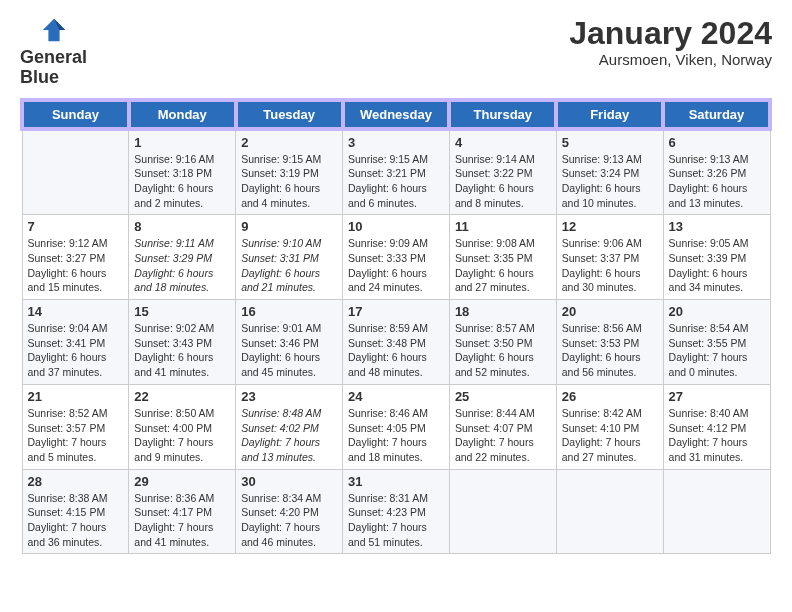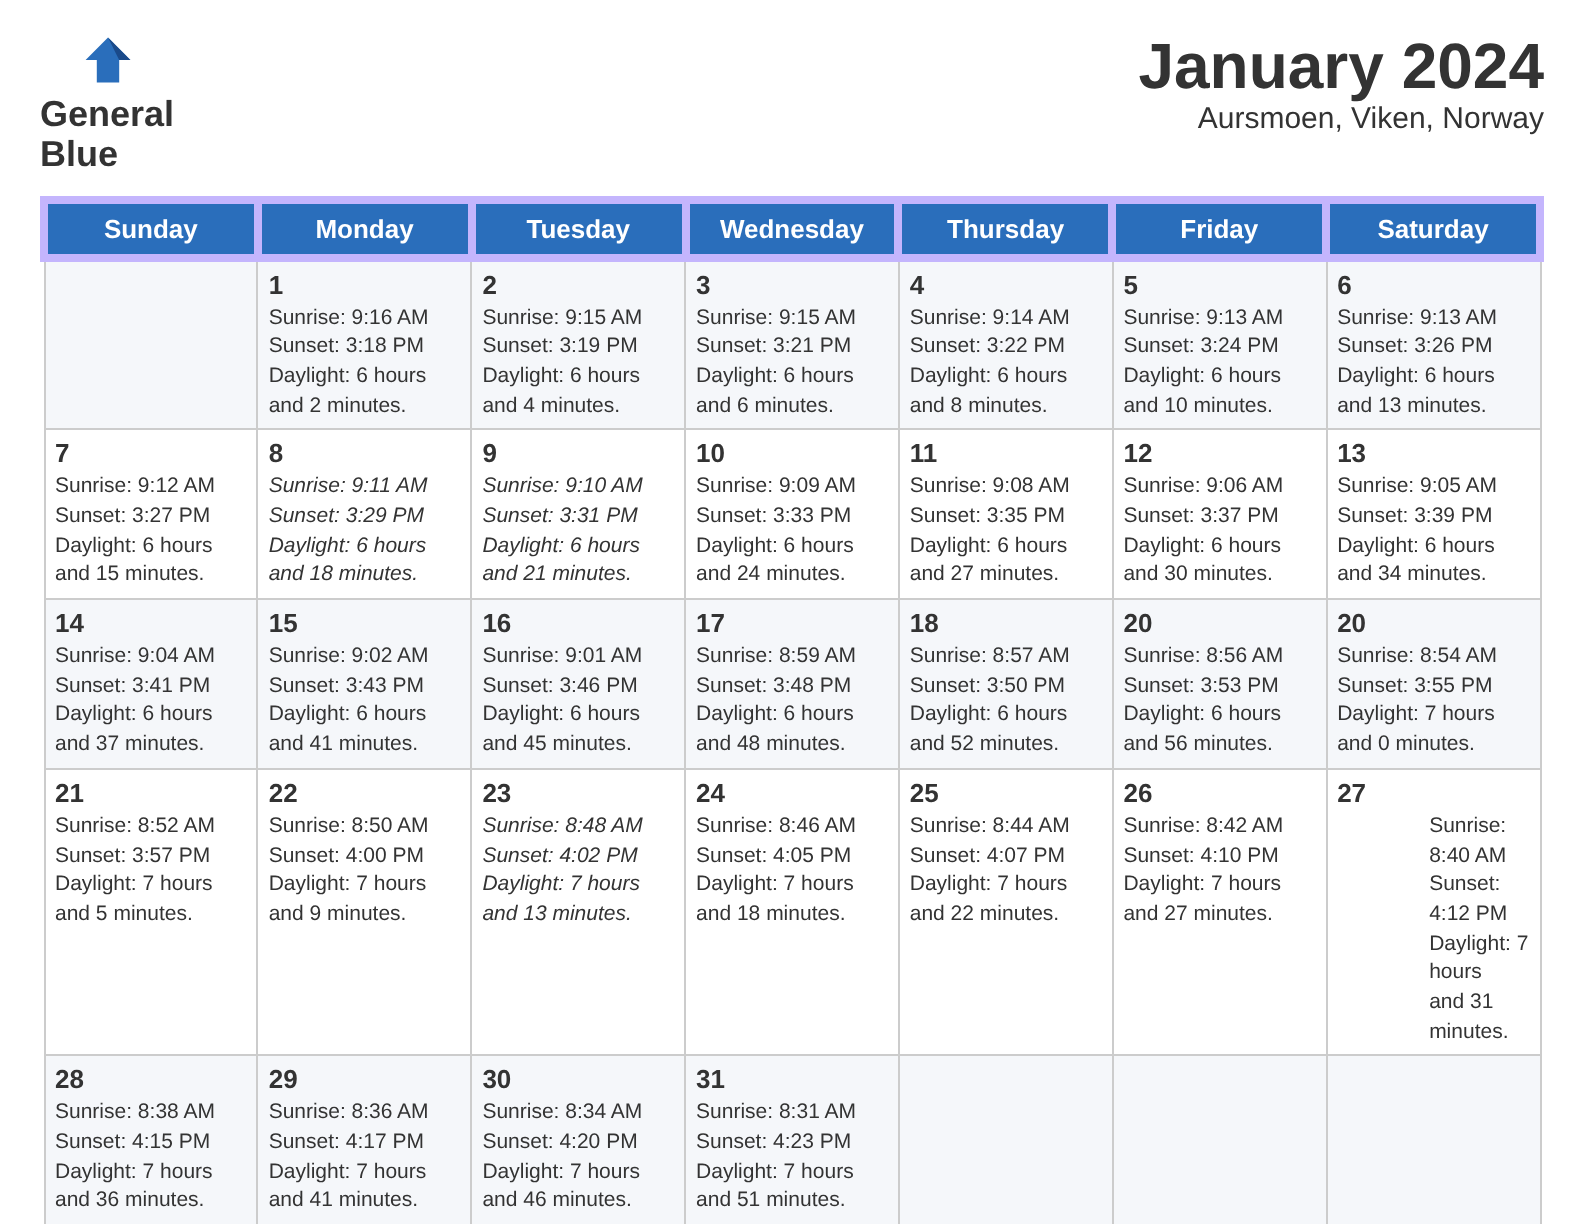--- a/index.html
+++ b/index.html
@@ -313,21 +313,21 @@
           </td>
           <td>
             <span class="day-num">26</span>
             <div class="day-info" style="white-space: pre-line;">Sunrise: 8:42 AM
 Sunset: 4:10 PM
 Daylight: 7 hours
 and 27 minutes.</div>
           </td>
           <td>
             <span class="day-num">27</span>
-            <div class="day-info" style="white-space: pre-line; margin-left: 46px;">Sunrise: 8:40 AM
+            <div class="day-info" style="white-space: pre-line;">Sunrise: 8:40 AM
 Sunset: 4:12 PM
 Daylight: 7 hours
 and 31 minutes.</div>
           </td>
         </tr>
         <tr>
           <td>
             <span class="day-num">28</span>
             <div class="day-info" style="white-space: pre-line;">Sunrise: 8:38 AM
 Sunset: 4:15 PM

